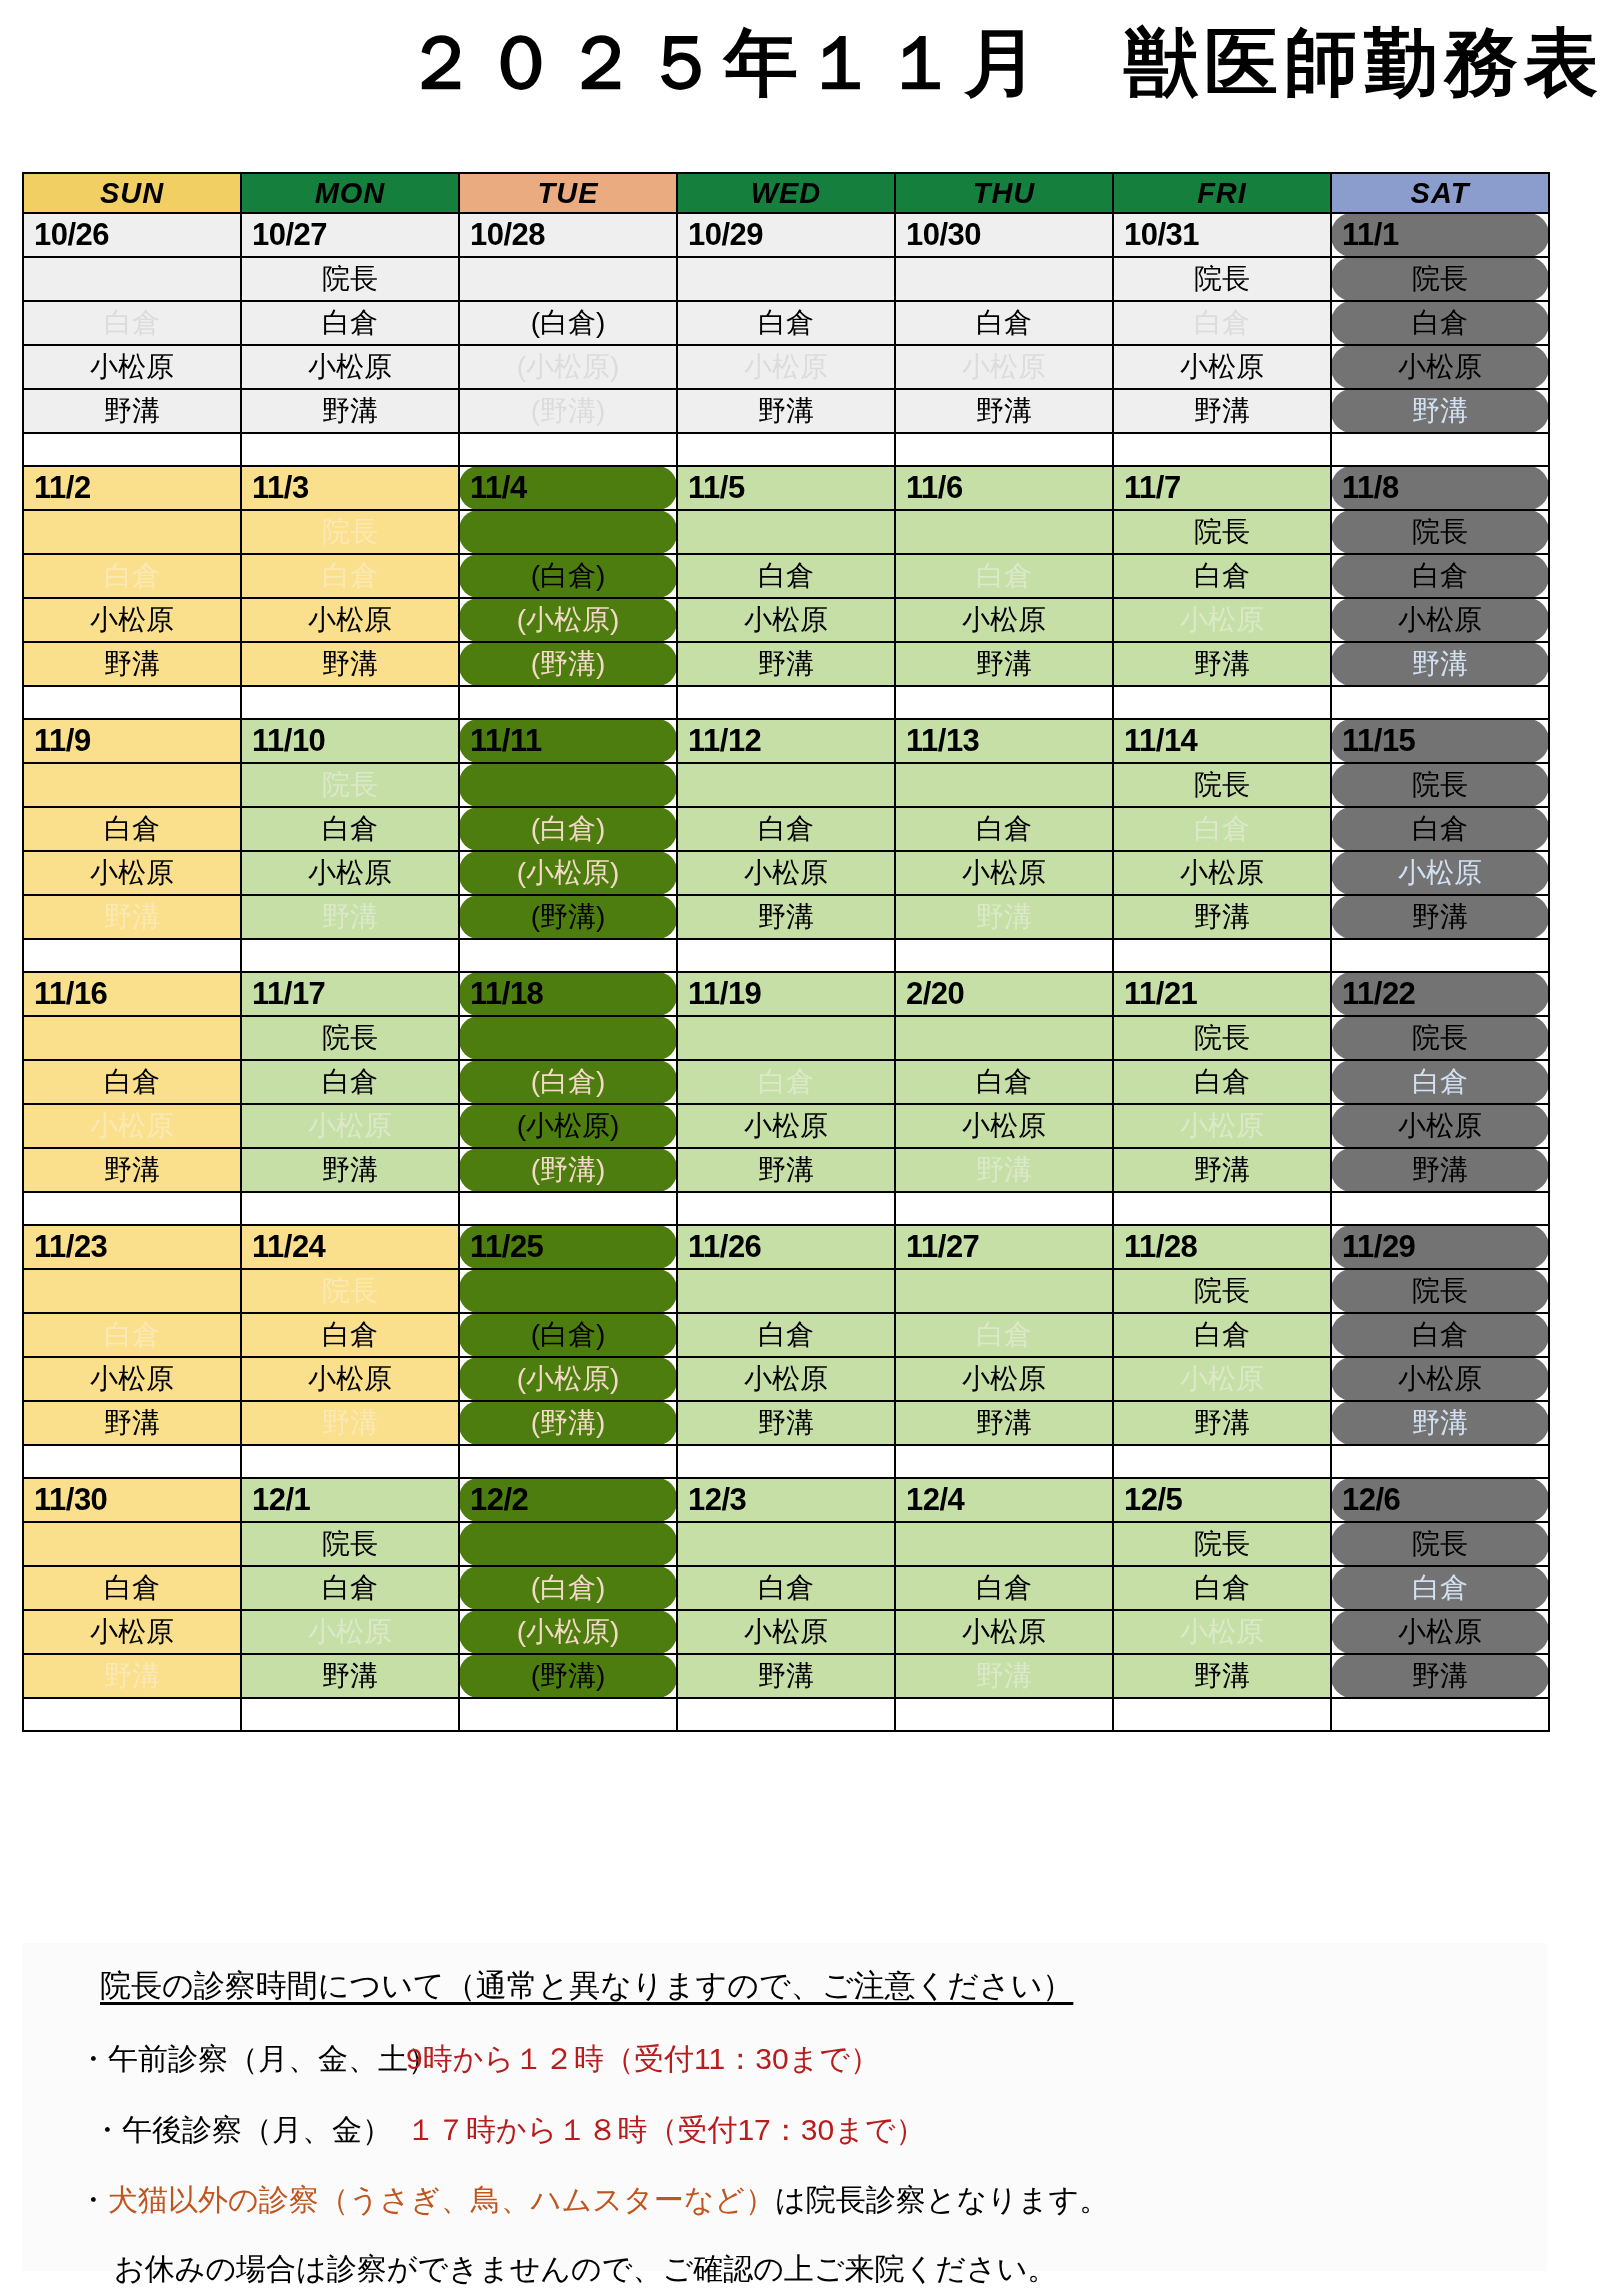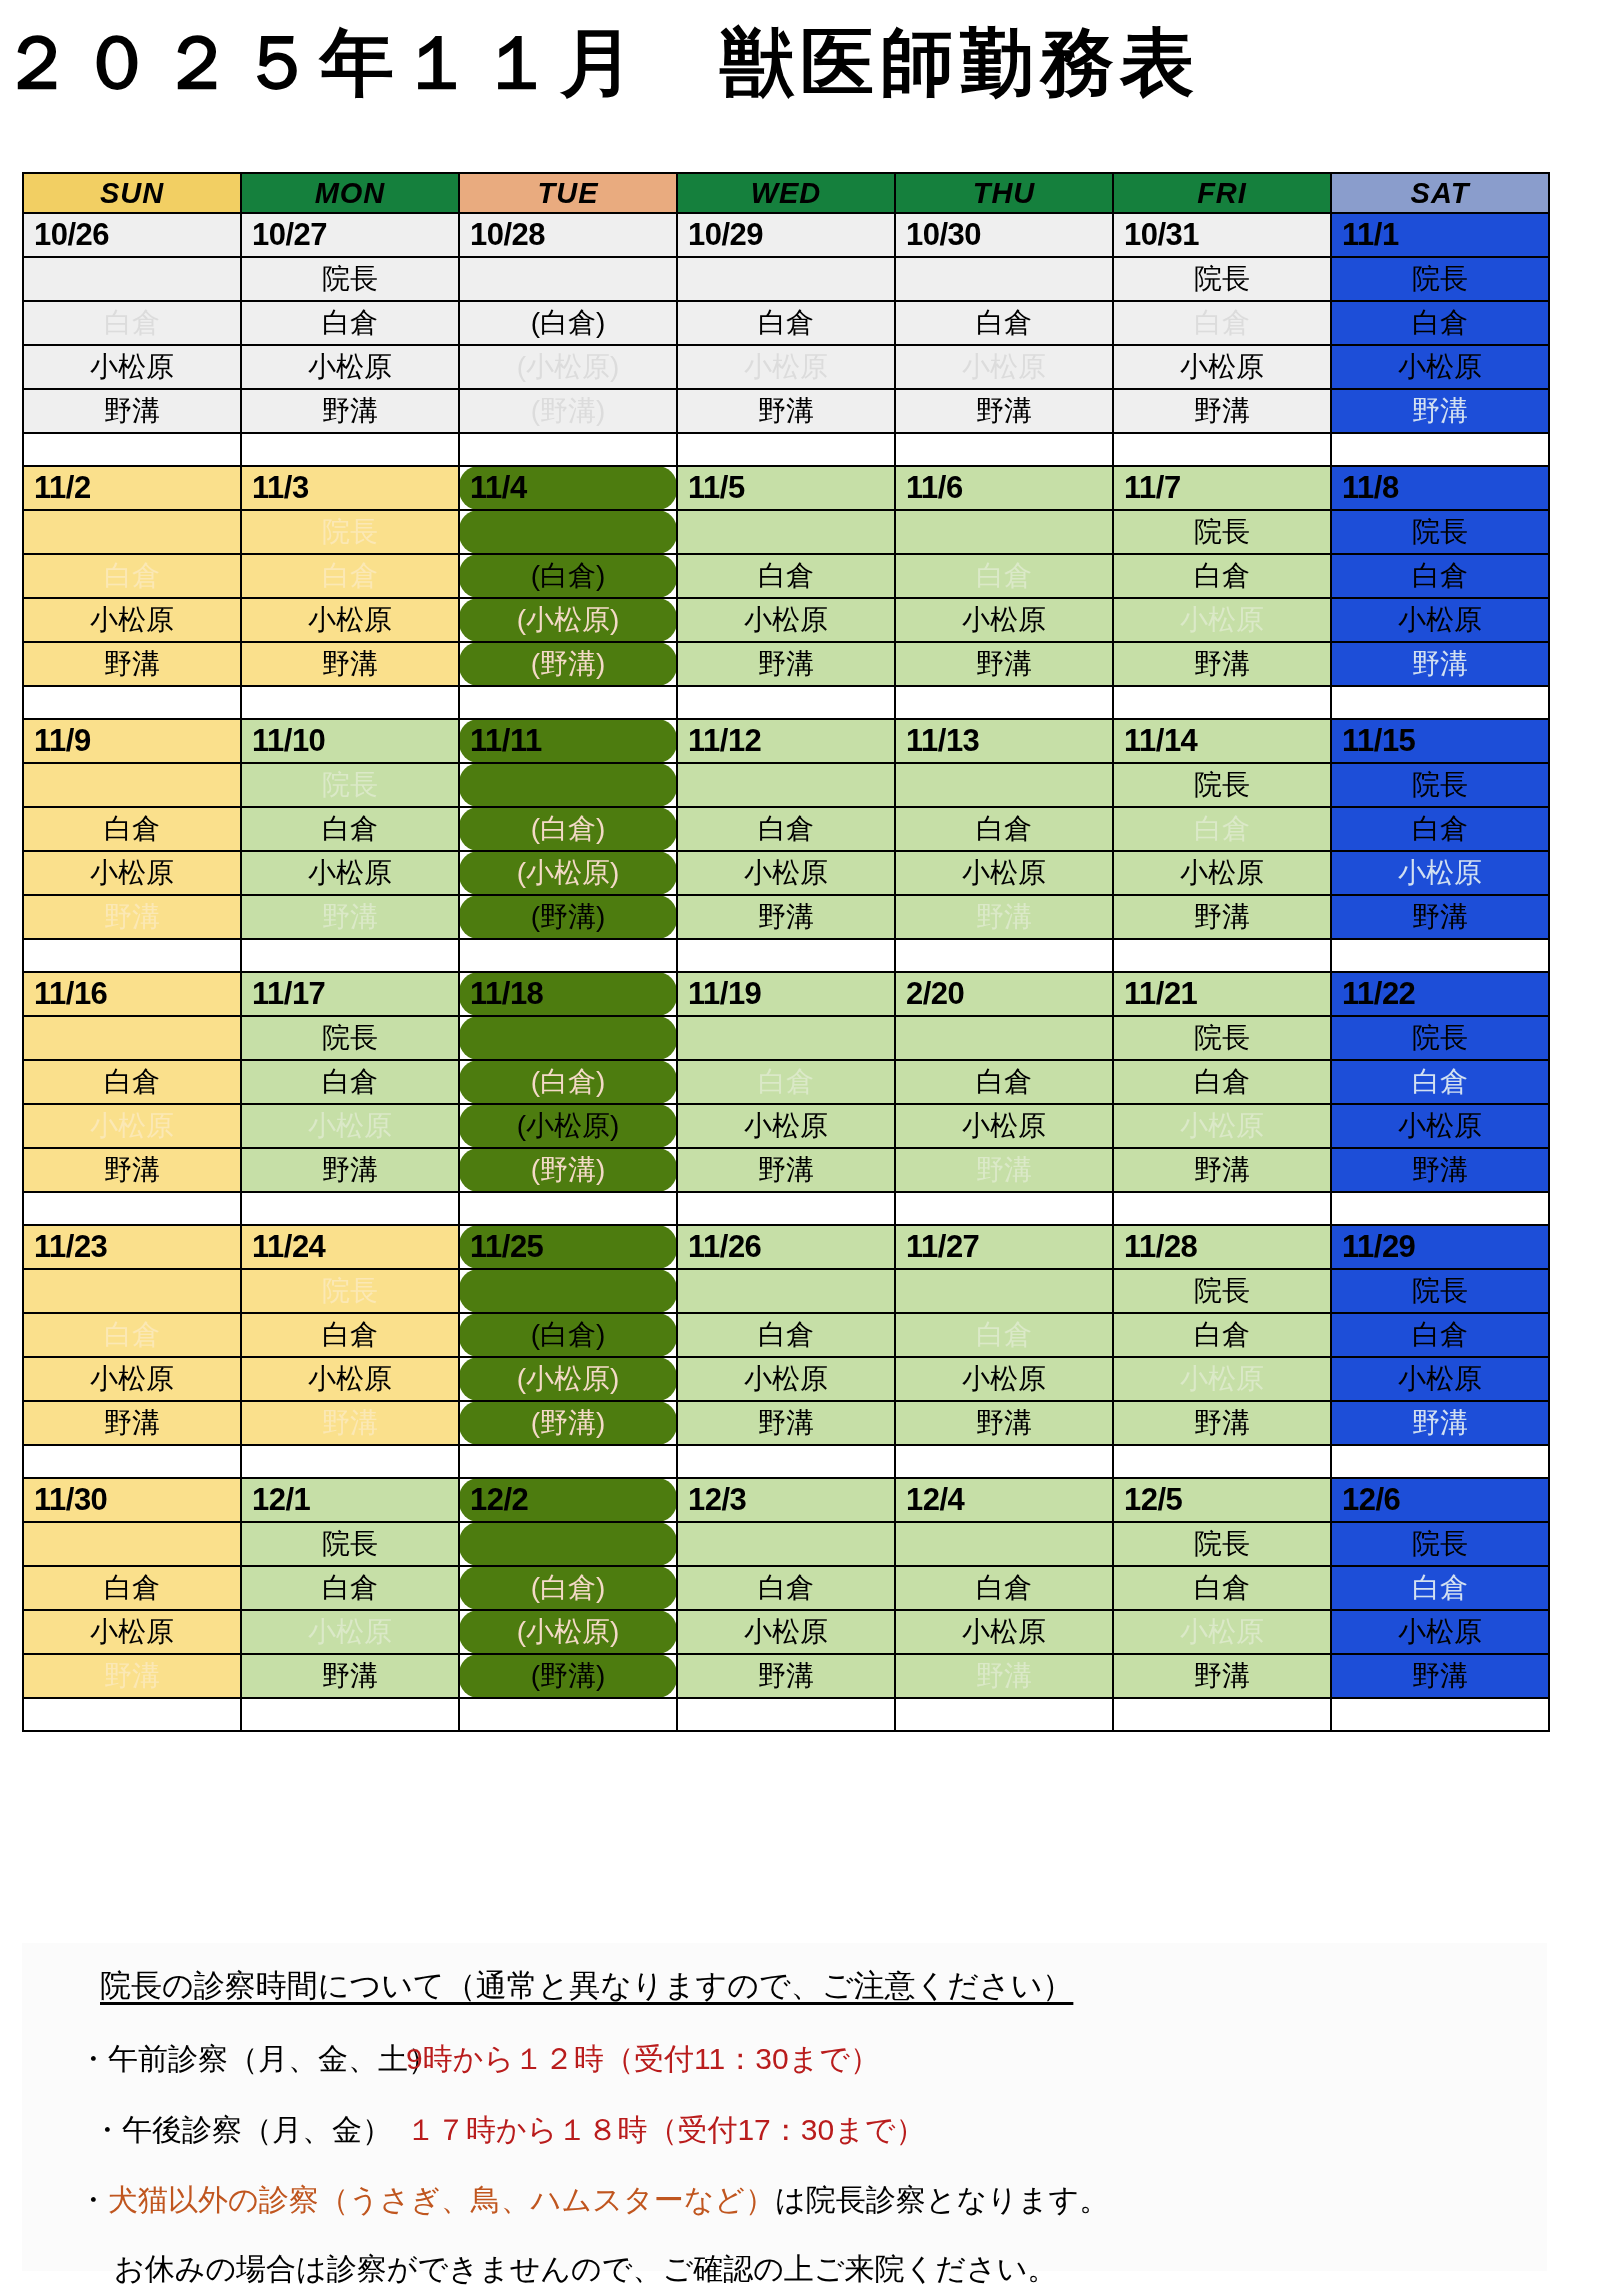--- a/index.html
+++ b/index.html
@@ -6,21 +6,21 @@
   body{
     width:1604px;height:2290px;background:#ffffff;
     font-family:"Liberation Sans","DejaVu Sans",sans-serif;
     -webkit-font-smoothing:antialiased;
   }
   .page{position:relative;width:1604px;height:2290px;overflow:hidden;}
 
   
   .title{
     position:absolute;left:0;top:14px;width:1604px;
-    text-align:left;
+    text-align:right;
     font-family:"DejaVu Sans","Liberation Sans",sans-serif;
     font-weight:700;
     font-size:74px;
     letter-spacing:6px;
     color:#000000;
     white-space:pre;
   }
 
   
   .cal-wrap{position:absolute;left:22px;top:172px;width:1525px;}
@@ -71,21 +71,21 @@
     border-right:2px solid #000000;
     border-top:2px solid #000000;
     border-bottom:2px solid #000000;
   }
 
   
   .bg-gray  {background:#efefef;}
   .bg-yellow{background:#fae08c;}
   .bg-green {background:#c6dfa7;}
   .bg-tue   {background:#4d7c0f;border-radius:20px;}
-  .bg-sat   {background:#1d4ed8;}
+  .bg-sat   {background:#737373;border-radius:21px;}
 
   
   .off{color:#dcdcdc;}
   .bg-yellow .off,td.bg-yellow.off{color:#fbeab9;}
   .bg-green  .off,td.bg-green.off {color:#dceac9;}
   .bg-tue    .off,td.bg-tue.off   {color:#f6ddcb;}
   .bg-sat    .off,td.bg-sat.off   {color:#d4e2f2;}
   .bg-gray   .off,td.bg-gray.off  {color:#e2e2e2;}
 
   td.off.bg-gray  {color:#dcdcdc;}

